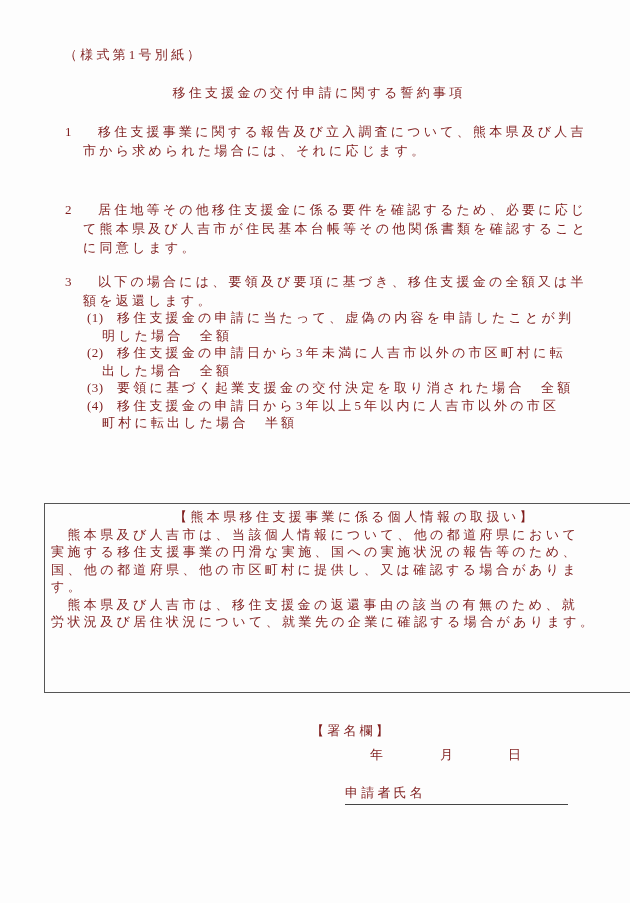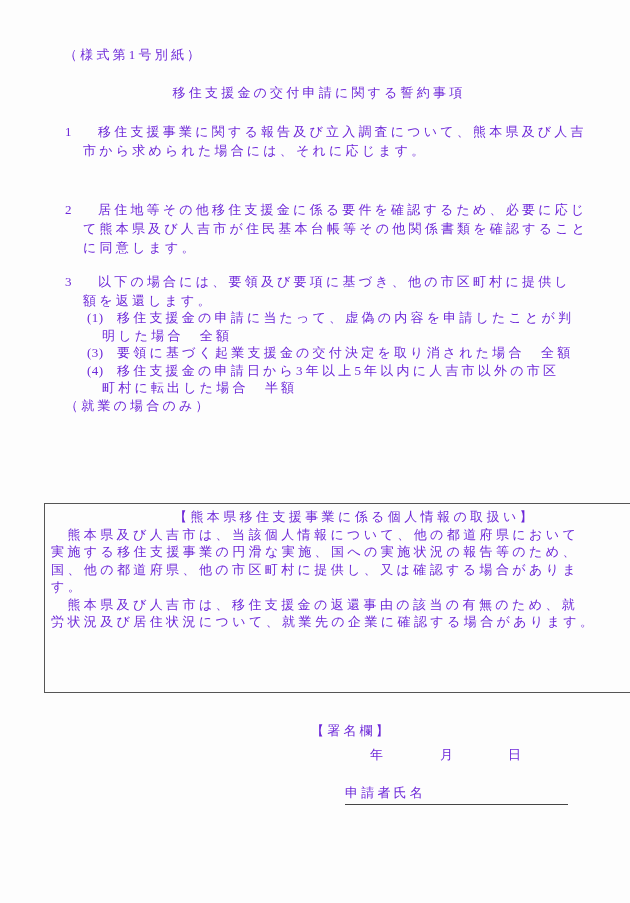--- a/index.html
+++ b/index.html
@@ -7,21 +7,21 @@
     padding: 0;
     background: #fdfdfd;
   }
   .page {
     position: relative;
     width: 630px;
     height: 903px;
     background: #fdfdfd;
     font-family: "Liberation Serif", "DejaVu Serif", serif;
     font-size: 13px;
-    color: #6d28d9;
+    color: #7f1d1d;
     letter-spacing: 3.2px;
     overflow: hidden;
   }
   .abs { position: absolute; }
 
   .form-label {
     left: 64px;
     top: 46px;
     white-space: pre;
   }
@@ -120,30 +120,31 @@
 
   <div class="abs doc-title">移住支援金の交付申請に関する誓約事項</div>
 
   <div class="abs clause clause-1"><span class="clause-num">1</span><span>移住支援事業に関する報告及び立入調査について、熊本県及び人吉
 市から求められた場合には、それに応じます。</span></div>
 
   <div class="abs clause clause-2"><span class="clause-num">2</span><span>居住地等その他移住支援金に係る要件を確認するため、必要に応じ
 て熊本県及び人吉市が住民基本台帳等その他関係書類を確認すること
 に同意します。</span></div>
 
-  <div class="abs clause clause-3"><span class="clause-num">3</span><span>以下の場合には、要領及び要項に基づき、他の市区町村に提供し
+  <div class="abs clause clause-3"><span class="clause-num">3</span><span>以下の場合には、要領及び要項に基づき、移住支援金の全額又は半
 額を返還します。</span></div>
 
   <div class="abs refund-list">
     <div class="refund-item"><span class="refund-num">(1)</span><span>移住支援金の申請に当たって、虚偽の内容を申請したことが判
 明した場合　全額</span></div>
+    <div class="refund-item"><span class="refund-num">(2)</span><span>移住支援金の申請日から3年未満に人吉市以外の市区町村に転
+出した場合　全額</span></div>
     <div class="refund-item"><span class="refund-num">(3)</span><span>要領に基づく起業支援金の交付決定を取り消された場合　全額</span></div>
     <div class="refund-item"><span class="refund-num">(4)</span><span>移住支援金の申請日から3年以上5年以内に人吉市以外の市区
 町村に転出した場合　半額</span></div>
-    <div class="refund-note">（就業の場合のみ）</div>
   </div>
 
   <div class="abs privacy-box">
     <div class="privacy-title">【熊本県移住支援事業に係る個人情報の取扱い】</div>
     <div class="privacy-para">　熊本県及び人吉市は、当該個人情報について、他の都道府県において
 実施する移住支援事業の円滑な実施、国への実施状況の報告等のため、
 国、他の都道府県、他の市区町村に提供し、又は確認する場合がありま
 す。</div>
     <div class="privacy-para">　熊本県及び人吉市は、移住支援金の返還事由の該当の有無のため、就
 労状況及び居住状況について、就業先の企業に確認する場合があります。</div>

